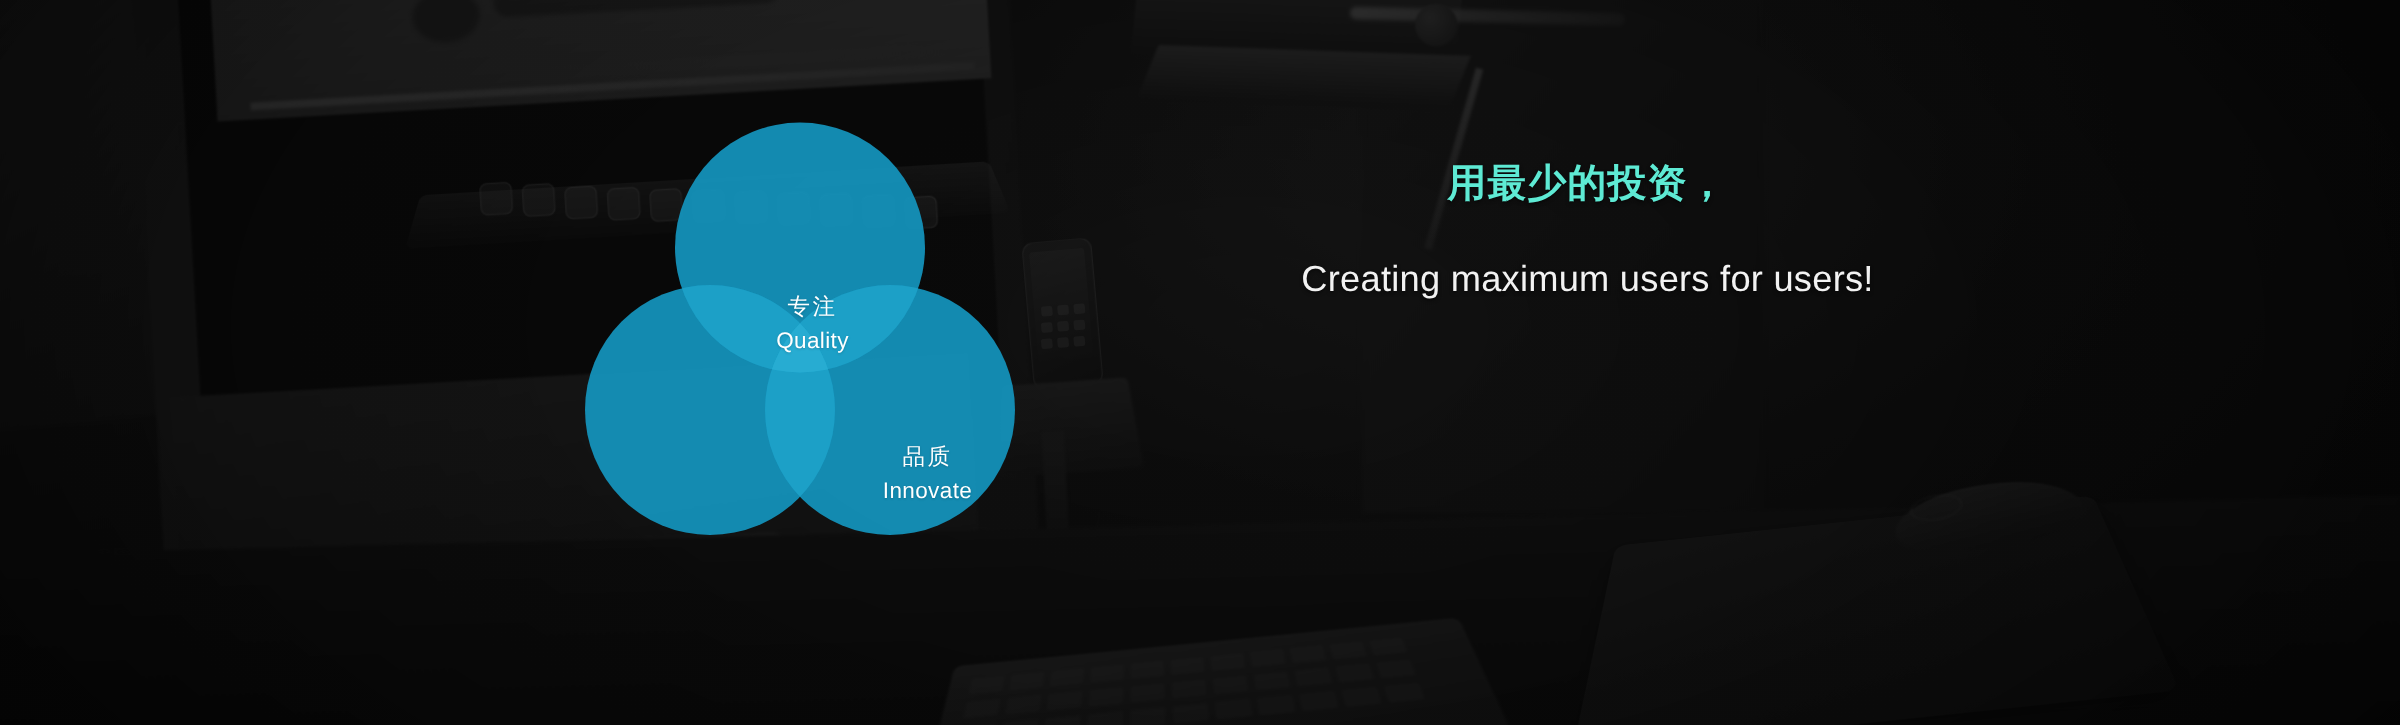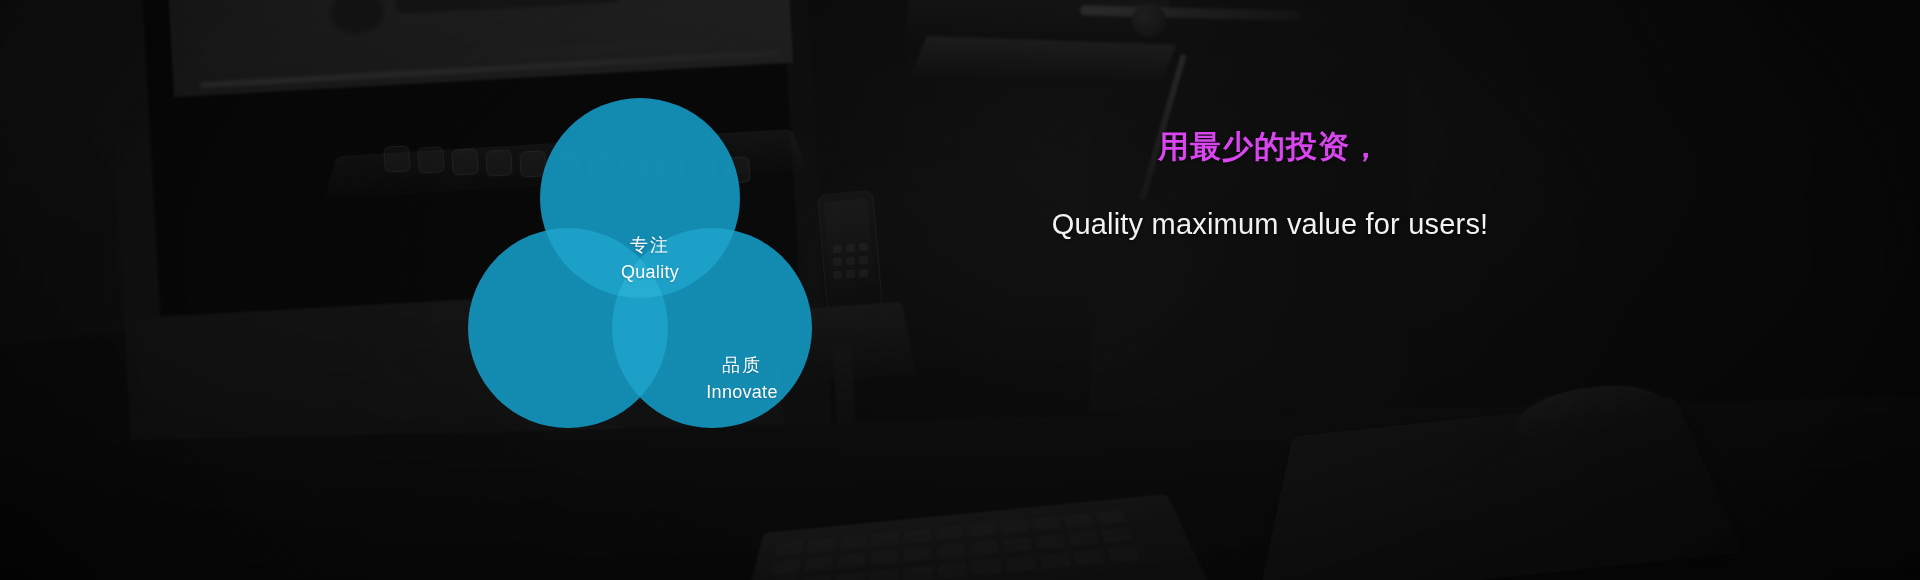--- a/index.html
+++ b/index.html
@@ -278,21 +278,21 @@
     left:820px; top:120px;
     width:900px;
     text-align:center;
     color:#fff;
   }
   .copy-cn{
     font-size:31px;
     font-weight:bold;
     line-height:54px;
     letter-spacing:1px;
-    color:#d946ef;
+    color:#5eead4;
     text-shadow:0 1px 3px rgba(0,0,0,.5);
   }
   .copy-gap{ height:24px; }
   .copy-en{
     font-size:29px;
     font-weight:400;
     line-height:52px;
     letter-spacing:.2px;
     color:#f2f2f2;
     text-shadow:0 1px 3px rgba(0,0,0,.5);
@@ -445,16 +445,16 @@
 
     <div class="venn-label lbl-right">
       <span class="cn">品质</span>
       <span class="en">Innovate</span>
     </div>
   </div>
 
   <div class="copy">
     <div class="copy-cn">用最少的投资，</div>
     <div class="copy-gap"></div>
-    <div class="copy-en">Quality maximum value for users!</div>
+    <div class="copy-en">Creating maximum users for users!</div>
   </div>
 
 </div>
 
 </body></html>

